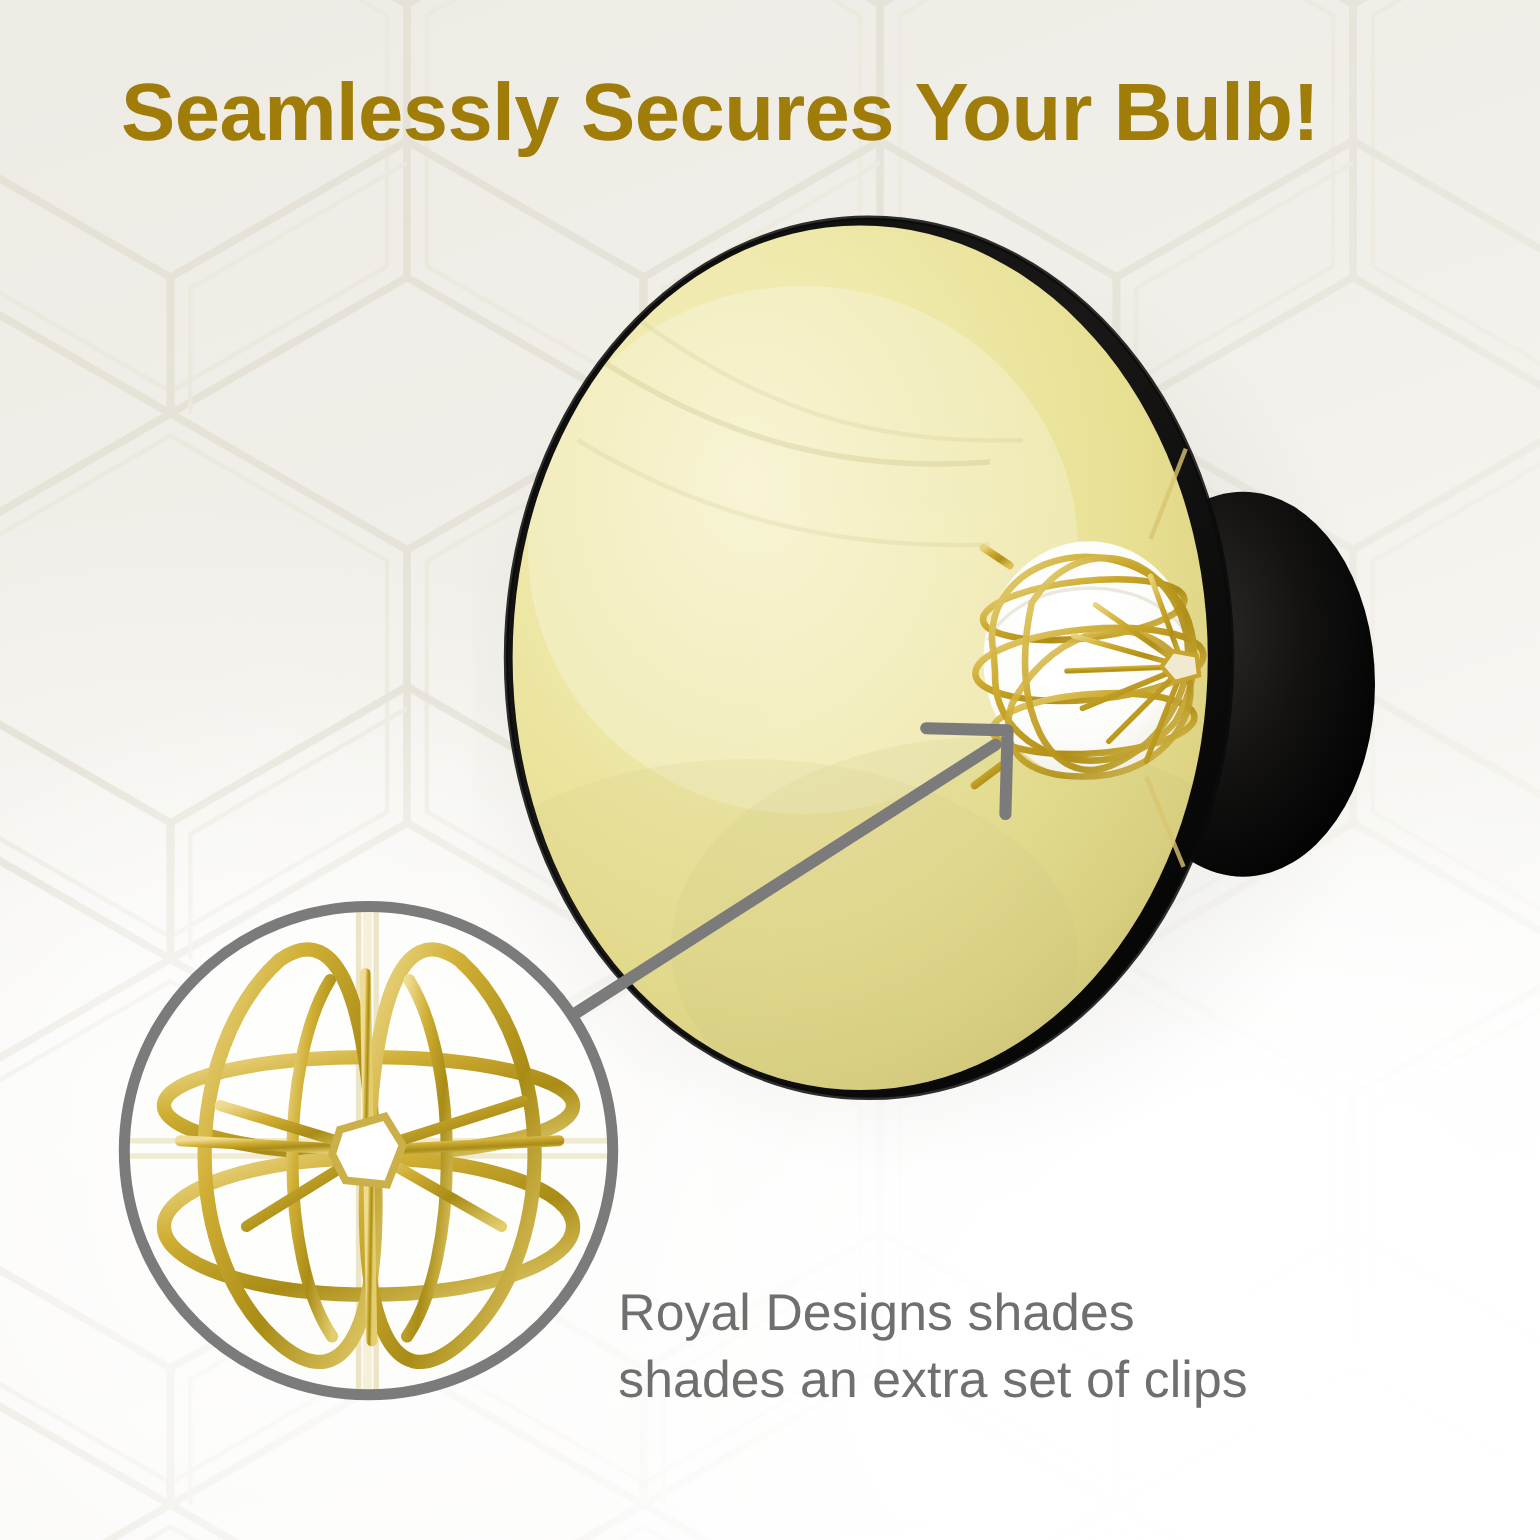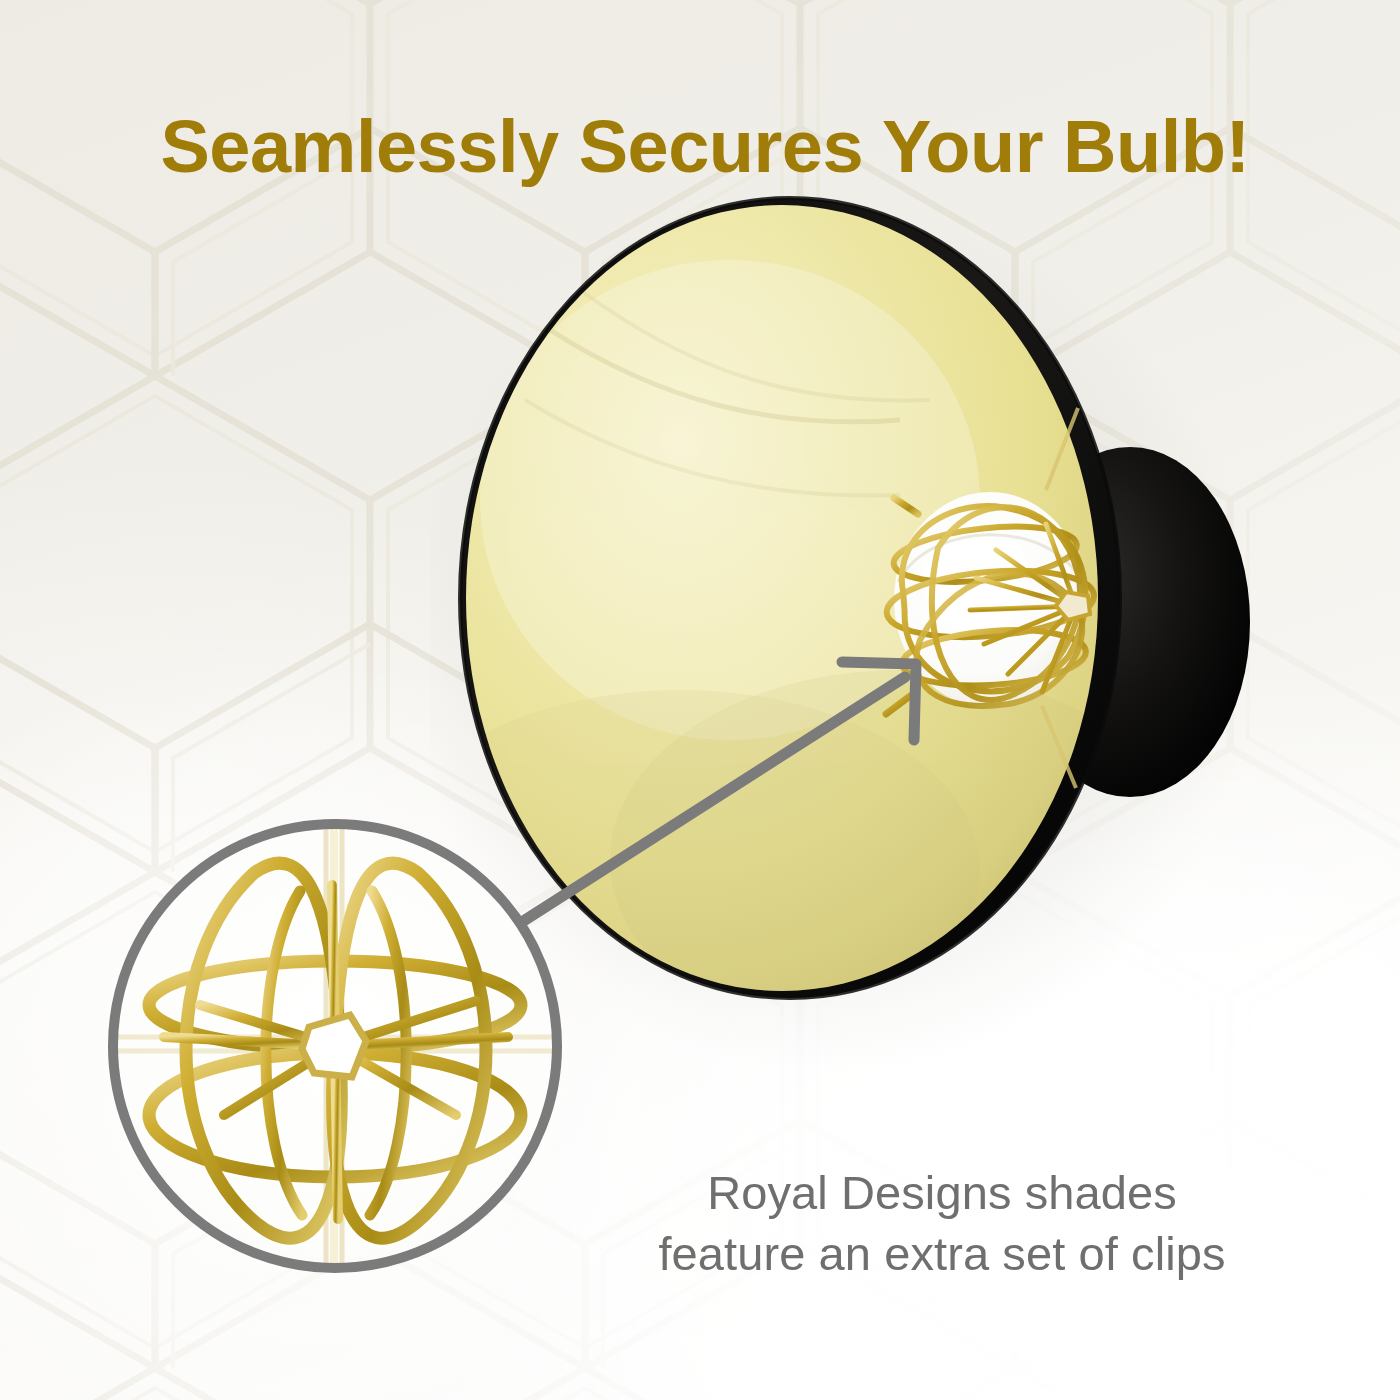--- a/index.html
+++ b/index.html
@@ -47,24 +47,22 @@
   
   #headline {
     position: absolute;
     left: 110px;
     top: 62px;
     width: 1190px;
     font-size: 74px;
     font-weight: bold;
     letter-spacing: -0.5px;
     color: #a07c09;
-    text-align: center;
     white-space: nowrap;
     line-height: 1.08;
-    margin-top: 45px;
   }
 
   
   #shade-wrap {
     position: absolute;
     left: 430px;
     top: 170px;
     width: 860px;
     height: 900px;
   }
@@ -88,21 +86,21 @@
     pointer-events: none;
   }
   #arrow-wrap svg { display: block; width: 1400px; height: 1400px; }
 
   
   #caption {
     position: absolute;
     right: 78px;
     top: 1162px;
     width: 760px;
-    text-align: center;
+    text-align: left;
     color: #6f6f6f;
     font-size: 47px;
     line-height: 1.30;
     font-weight: 300;
     letter-spacing: 0.1px;
   }
   #caption .cap-line { display: block; white-space: nowrap; }
 </style>
 </head>
 <body>
@@ -312,16 +310,16 @@
 
         <path d="M205 212 L 246 200 L 262 226 L 248 262 L 210 258 L 198 234 Z" fill="#ffffff" stroke="#cbb04a" stroke-width="7"></path>
       </g>
 
       <circle cx="231" cy="231" r="222" fill="none" stroke="#7b7b7b" stroke-width="10"></circle>
     </svg>
   </div>
 
   <div id="caption">
     <span class="cap-line">Royal Designs shades</span>
-    <span class="cap-line">feature an extra set of clips</span>
+    <span class="cap-line">shades an extra set of clips</span>
   </div>
 
 </div>
 
 </body></html>

